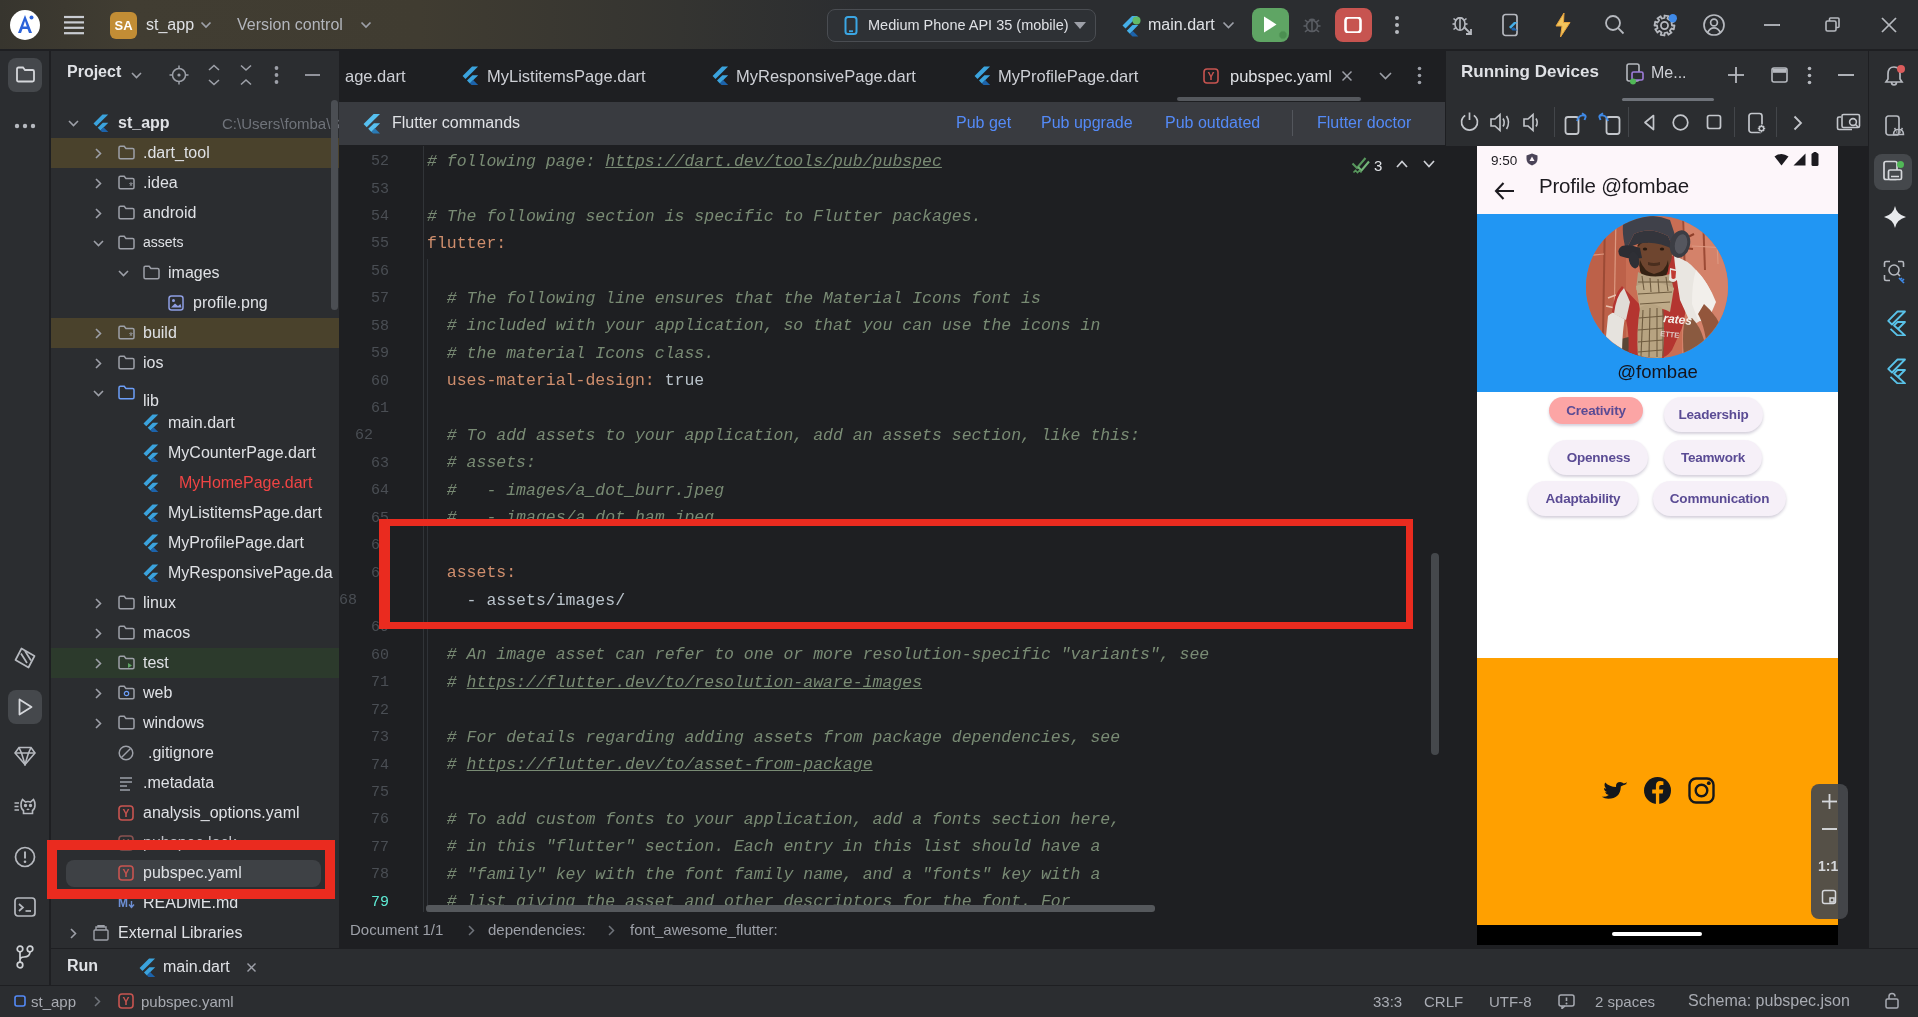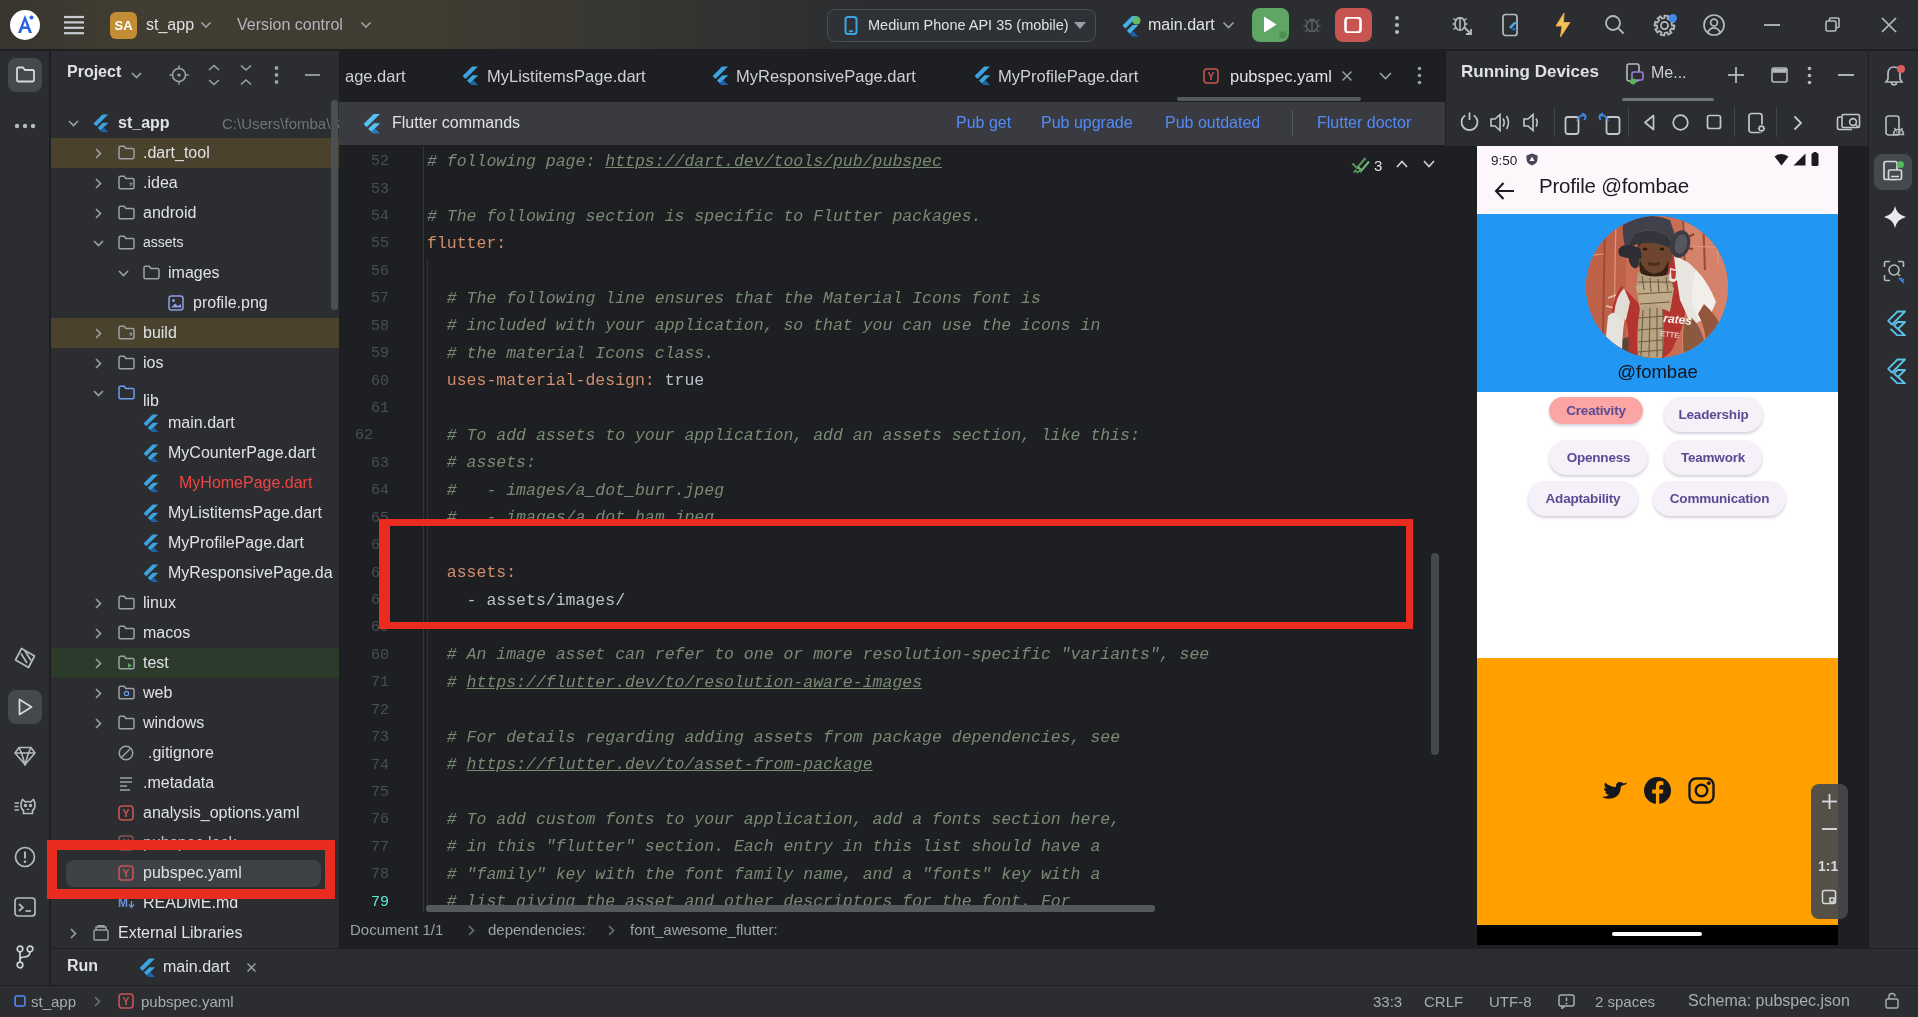--- a/index.html
+++ b/index.html
@@ -498,21 +498,21 @@
 <div class="a mono" style="left:427px;top:425.9px;font-size:16.5px;white-space:pre"><span style="color:#798b74;font-style:italic;">  # To add assets to your application, add an assets section, like this:</span></div>
 <div class="a mono" style="left:339px;top:454.8px;width:50px;text-align:right;font-size:15px;color:#4a4e54">63</div>
 <div class="a mono" style="left:427px;top:453.3px;font-size:16.5px;white-space:pre"><span style="color:#798b74;font-style:italic;">  # assets:</span></div>
 <div class="a mono" style="left:339px;top:482.3px;width:50px;text-align:right;font-size:15px;color:#4a4e54">64</div>
 <div class="a mono" style="left:427px;top:480.8px;font-size:16.5px;white-space:pre"><span style="color:#798b74;font-style:italic;">  #   - images/a_dot_burr.jpeg</span></div>
 <div class="a mono" style="left:339px;top:509.7px;width:50px;text-align:right;font-size:15px;color:#4a4e54">65</div>
 <div class="a mono" style="left:427px;top:508.2px;font-size:16.5px;white-space:pre"><span style="color:#798b74;font-style:italic;">  #   - images/a_dot_ham.jpeg</span></div>
 <div class="a mono" style="left:339px;top:537.1px;width:50px;text-align:right;font-size:15px;color:#4a4e54">66</div>
 <div class="a mono" style="left:339px;top:564.5px;width:50px;text-align:right;font-size:15px;color:#4a4e54">67</div>
 <div class="a mono" style="left:427px;top:563.0px;font-size:16.5px;white-space:pre"><span style="color:#cf8e6d;">  assets:</span></div>
-<div class="a mono" style="left:339px;top:592.0px;width:50px;text-align:right;font-size:15px;color:#4a4e54">68</div>
+<div class="a mono" style="left:339px;top:592.0px;width:50px;font-size:15px;color:#4a4e54">68</div>
 <div class="a mono" style="left:427px;top:590.5px;font-size:16.5px;white-space:pre"><span style="color:#b9c2ca;">    - assets/images/</span></div>
 <div class="a mono" style="left:339px;top:619.4px;width:50px;text-align:right;font-size:15px;color:#4a4e54">69</div>
 <div class="a mono" style="left:339px;top:646.8px;width:50px;text-align:right;font-size:15px;color:#4a4e54">60</div>
 <div class="a mono" style="left:427px;top:645.3px;font-size:16.5px;white-space:pre"><span style="color:#798b74;font-style:italic;">  # An image asset can refer to one or more resolution-specific "variants", see</span></div>
 <div class="a mono" style="left:339px;top:674.3px;width:50px;text-align:right;font-size:15px;color:#4a4e54">71</div>
 <div class="a mono" style="left:427px;top:672.8px;font-size:16.5px;white-space:pre"><span style="color:#798b74;font-style:italic;">  # </span><span style="color:#798b74;font-style:italic;text-decoration:underline;">https://flutter.dev/to/resolution-aware-images</span></div>
 <div class="a mono" style="left:339px;top:701.7px;width:50px;text-align:right;font-size:15px;color:#4a4e54">72</div>
 <div class="a mono" style="left:339px;top:729.1px;width:50px;text-align:right;font-size:15px;color:#4a4e54">73</div>
 <div class="a mono" style="left:427px;top:727.6px;font-size:16.5px;white-space:pre"><span style="color:#798b74;font-style:italic;">  # For details regarding adding assets from package dependencies, see</span></div>
 <div class="a mono" style="left:339px;top:756.6px;width:50px;text-align:right;font-size:15px;color:#4a4e54">74</div>

